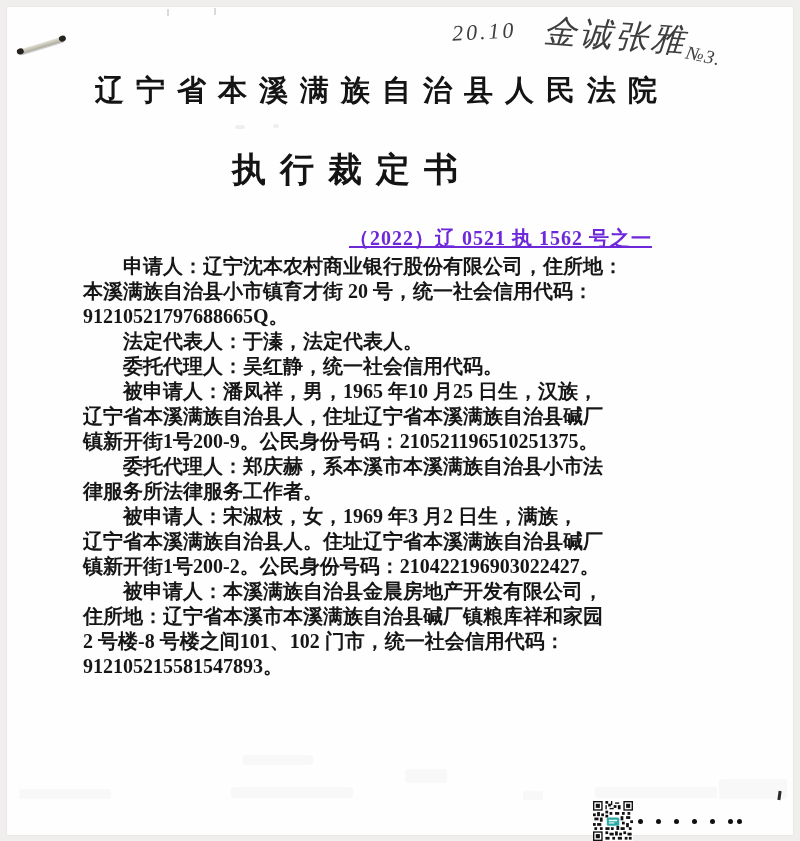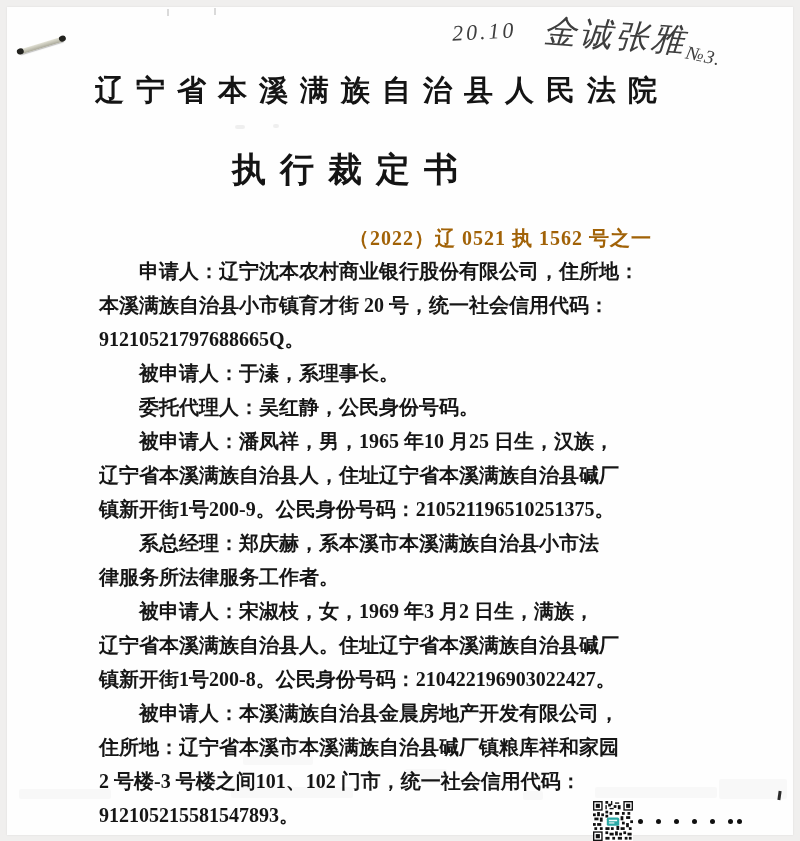--- a/index.html
+++ b/index.html
@@ -42,26 +42,26 @@
     text-align:center;font-size:29px;font-weight:bold;color:#141414;
     letter-spacing:12px;transform:translateX(-18px);
   }
   .doc-title{
     position:absolute;left:0;right:0;top:140px;margin:0;
     text-align:center;font-size:34px;font-weight:bold;color:#141414;
     letter-spacing:14px;transform:translateX(-48px);
   }
   .case-number{
     position:absolute;right:141px;top:218px;
-    font-size:20px;font-weight:bold;color:#a16207;letter-spacing:1px;
+    font-size:20px;font-weight:bold;color:#6d28d9;letter-spacing:1px;text-decoration:underline;
   }
   
   .body-text{
-    position:absolute;left:92px;top:247px;width:642px;
-    font-size:20px;line-height:34px;font-weight:bold;color:#161616;
+    position:absolute;left:76px;top:247px;width:642px;
+    font-size:20px;line-height:25px;font-weight:bold;color:#161616;
   }
   .body-text p{margin:0;white-space:pre-wrap;}
   
   .qr{position:absolute;left:586px;top:794px;width:40px;height:40px;}
   .dots{position:absolute;left:631px;top:812px;display:flex;align-items:center;}
   .dots .dot{width:5px;height:5px;border-radius:50%;background:#101010;margin-left:13px;}
   .dots .dot:first-child{margin-left:0;}
   .dots .dot.tight{margin-left:4px;}
   .corner-speck{position:absolute;left:771px;top:784px;width:3px;height:9px;background:#2a2a2a;transform:rotate(8deg);}
 </style>
@@ -84,33 +84,33 @@
   <span class="smudge" style="left:266px;top:117px;width:6px;height:4px;"></span>
 
   <h2 class="doc-title">执行裁定书</h2>
 
   <div class="case-number">（2022）辽 0521 执 1562 号之一</div>
 
   <div class="body-text">
     <p>　　申请人：辽宁沈本农村商业银行股份有限公司，住所地：
 本溪满族自治县小市镇育才街 20 号，统一社会信用代码：
 91210521797688665Q。</p>
-    <p>　　被申请人：于溱，系理事长。</p>
-    <p>　　委托代理人：吴红静，公民身份号码。</p>
+    <p>　　法定代表人：于溱，法定代表人。</p>
+    <p>　　委托代理人：吴红静，统一社会信用代码。</p>
     <p>　　被申请人：潘凤祥，男，1965 年10 月25 日生，汉族，
 辽宁省本溪满族自治县人，住址辽宁省本溪满族自治县碱厂
 镇新开街1号200-9。公民身份号码：210521196510251375。</p>
-    <p>　　系总经理：郑庆赫，系本溪市本溪满族自治县小市法
+    <p>　　委托代理人：郑庆赫，系本溪市本溪满族自治县小市法
 律服务所法律服务工作者。</p>
     <p>　　被申请人：宋淑枝，女，1969 年3 月2 日生，满族，
 辽宁省本溪满族自治县人。住址辽宁省本溪满族自治县碱厂
-镇新开街1号200-8。公民身份号码：210422196903022427。</p>
+镇新开街1号200-2。公民身份号码：210422196903022427。</p>
     <p>　　被申请人：本溪满族自治县金晨房地产开发有限公司，
 住所地：辽宁省本溪市本溪满族自治县碱厂镇粮库祥和家园
-2 号楼-3 号楼之间101、102 门市，统一社会信用代码：
+2 号楼-8 号楼之间101、102 门市，统一社会信用代码：
 912105215581547893。</p>
   </div>
 
   <span class="ghost" style="left:12px;top:782px;width:92px;height:10px;"></span>
   <span class="ghost" style="left:224px;top:780px;width:122px;height:11px;"></span>
   <span class="ghost" style="left:236px;top:748px;width:70px;height:10px;"></span>
   <span class="ghost" style="left:398px;top:762px;width:42px;height:14px;"></span>
   <span class="ghost" style="left:516px;top:784px;width:20px;height:9px;"></span>
   <span class="ghost" style="left:588px;top:780px;width:122px;height:11px;"></span>
   <span class="ghost" style="left:712px;top:772px;width:68px;height:20px;"></span>

